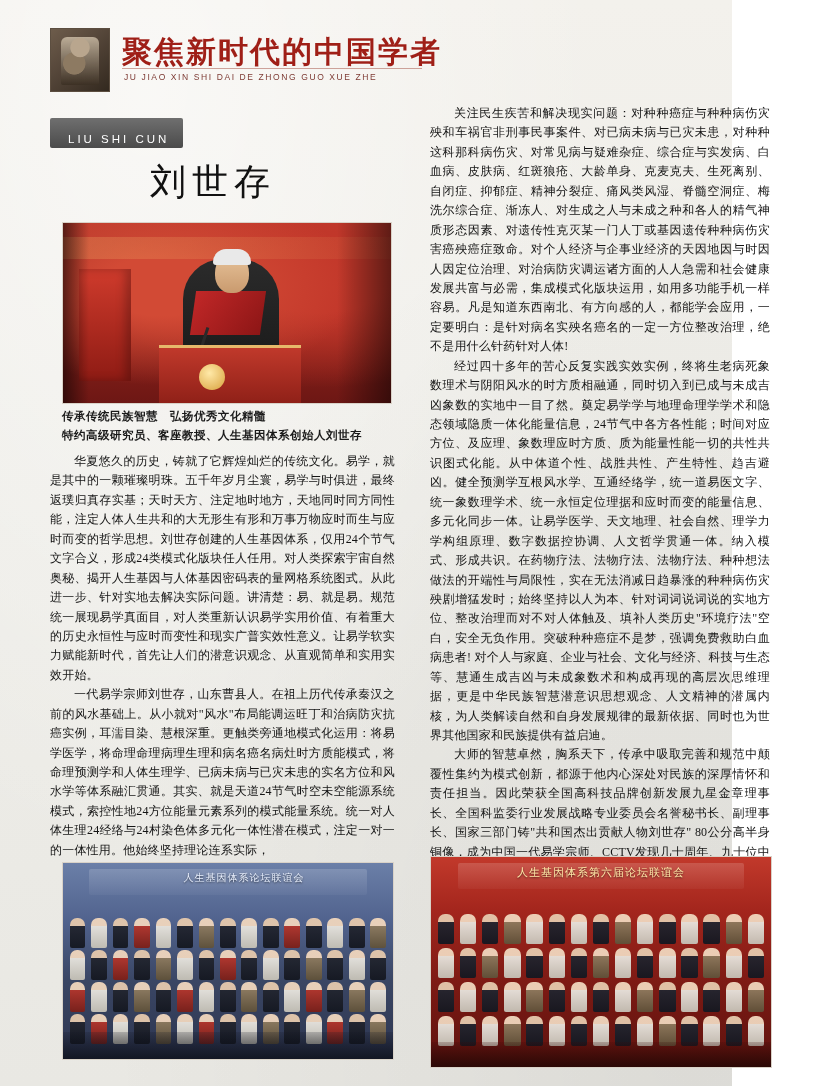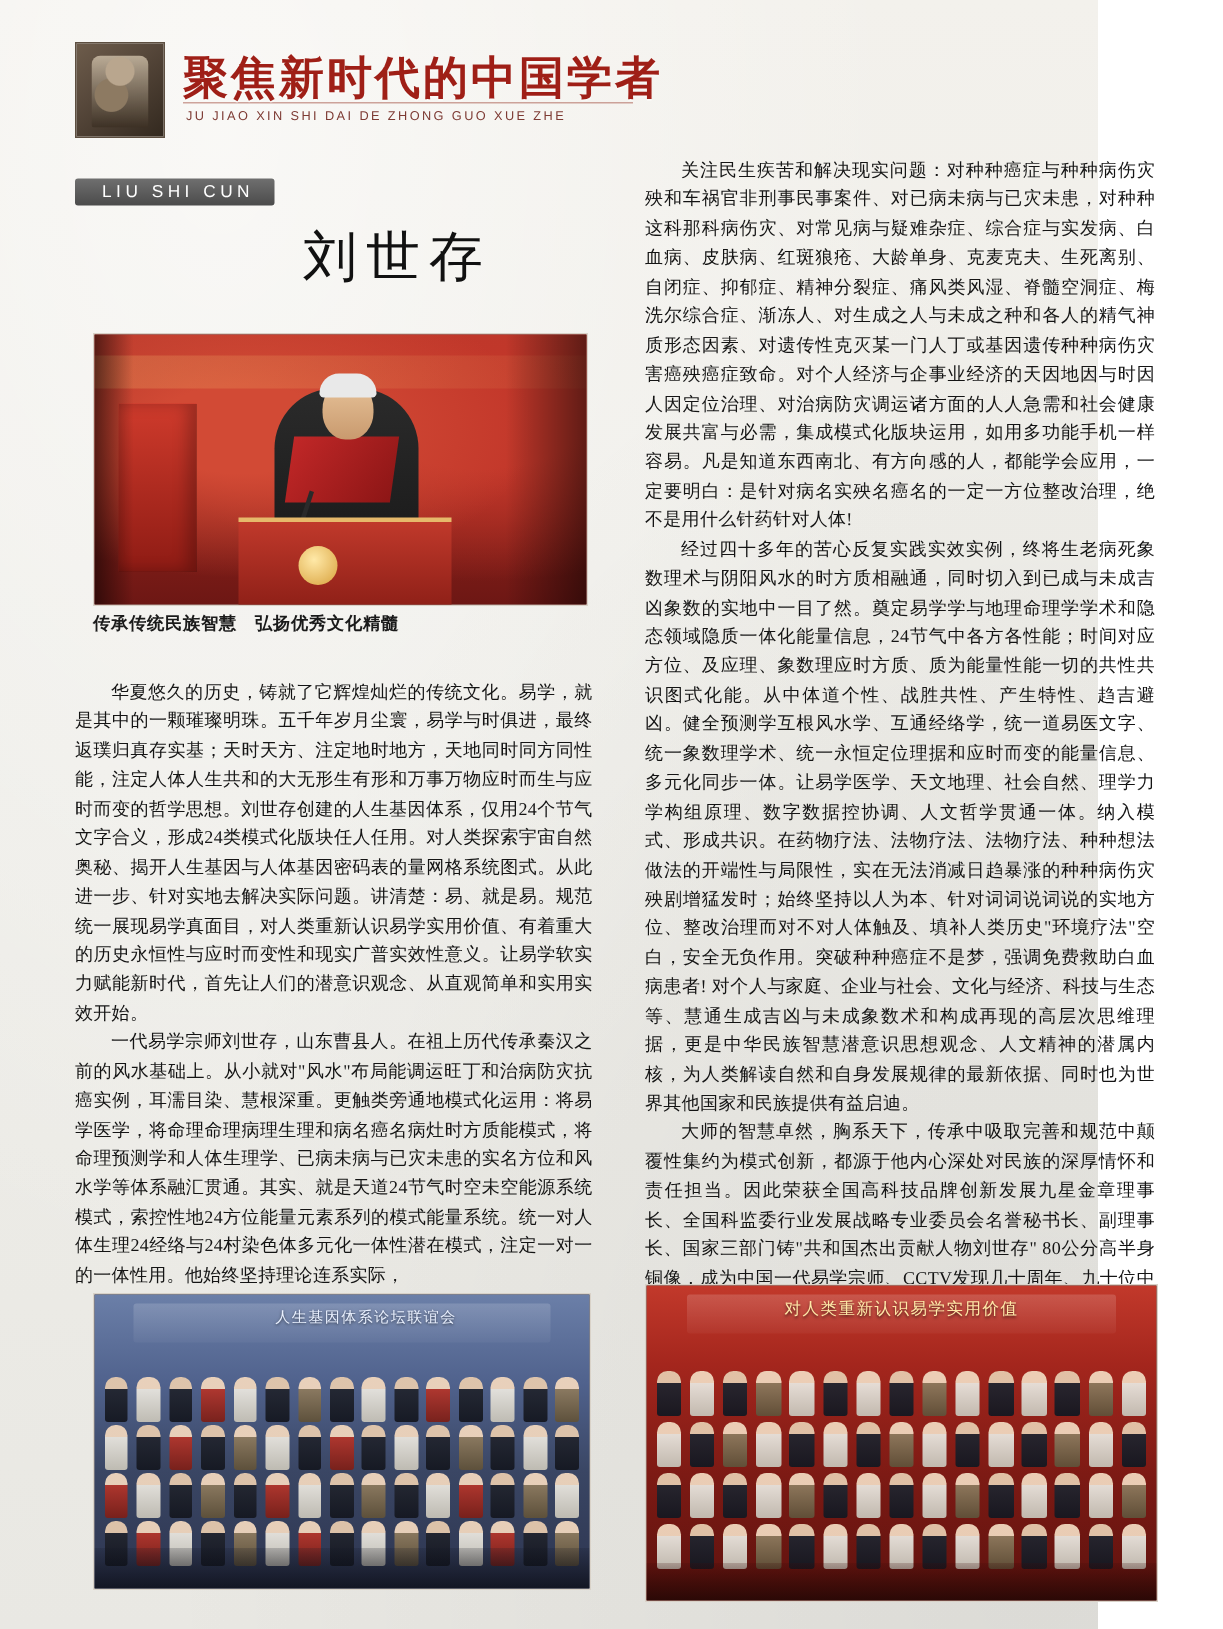--- a/index.html
+++ b/index.html
@@ -103,32 +103,31 @@
     top: 118px;
     width: 330px;
   }
   .pinyin-tag {
     display: inline-block;
     background: linear-gradient(180deg,#6f6f6f,#4b4b4b);
     color: #ffffff;
     font-family: "Liberation Sans", sans-serif;
     font-size: 11.5px;
     letter-spacing: 3px;
-    padding: 3px 14px 3px 18px;
+    padding: 15px 14px 3px 18px;
     border-radius: 2px;
   }
   .person-name {
     margin-top: 10px;
     margin-left: 100px;
     font-size: 36px;
     letter-spacing: 6px;
     color: #111;
     font-weight: 500;
     font-family: "Liberation Serif", "DejaVu Serif", serif;
-    text-align: center;
   }
 
   
   .photo-main {
     position: absolute;
     left: 62px;
     top: 222px;
     width: 328px;
     height: 180px;
     overflow: hidden;
@@ -361,20 +360,21 @@
     <div class="mic"></div>
     <div class="podium">
       <div class="podium-emblem"></div>
     </div>
     <div class="dark-left"></div>
     <div class="dark-right"></div>
   </div>
 
   <div class="caption">
     <span>传承传统民族智慧　弘扬优秀文化精髓</span>
+    <span class="c2">特约高级研究员、客座教授、人生基因体系创始人刘世存</span>
   </div>
 
   <div class="col col-left">
     <p>华夏悠久的历史，铸就了它辉煌灿烂的传统文化。易学，就是其中的一颗璀璨明珠。五千年岁月尘寰，易学与时俱进，最终返璞归真存实基；天时天方、注定地时地方，天地同时同方同性能，注定人体人生共和的大无形生有形和万事万物应时而生与应时而变的哲学思想。刘世存创建的人生基因体系，仅用24个节气文字合义，形成24类模式化版块任人任用。对人类探索宇宙自然奥秘、揭开人生基因与人体基因密码表的量网格系统图式。从此进一步、针对实地去解决实际问题。讲清楚：易、就是易。规范统一展现易学真面目，对人类重新认识易学实用价值、有着重大的历史永恒性与应时而变性和现实广普实效性意义。让易学软实力赋能新时代，首先让人们的潜意识观念、从直观简单和实用实效开始。</p>
     <p>一代易学宗师刘世存，山东曹县人。在祖上历代传承秦汉之前的风水基础上。从小就对"风水"布局能调运旺丁和治病防灾抗癌实例，耳濡目染、慧根深重。更触类旁通地模式化运用：将易学医学，将命理命理病理生理和病名癌名病灶时方质能模式，将命理预测学和人体生理学、已病未病与已灾未患的实名方位和风水学等体系融汇贯通。其实、就是天道24节气时空未空能源系统模式，索控性地24方位能量元素系列的模式能量系统。统一对人体生理24经络与24村染色体多元化一体性潜在模式，注定一对一的一体性用。他始终坚持理论连系实际，</p>
   </div>
 
   <div class="col col-right">
     <p>关注民生疾苦和解决现实问题：对种种癌症与种种病伤灾殃和车祸官非刑事民事案件、对已病未病与已灾未患，对种种这科那科病伤灾、对常见病与疑难杂症、综合症与实发病、白血病、皮肤病、红斑狼疮、大龄单身、克麦克夫、生死离别、自闭症、抑郁症、精神分裂症、痛风类风湿、脊髓空洞症、梅洗尔综合症、渐冻人、对生成之人与未成之种和各人的精气神质形态因素、对遗传性克灭某一门人丁或基因遗传种种病伤灾害癌殃癌症致命。对个人经济与企事业经济的天因地因与时因人因定位治理、对治病防灾调运诸方面的人人急需和社会健康发展共富与必需，集成模式化版块运用，如用多功能手机一样容易。凡是知道东西南北、有方向感的人，都能学会应用，一定要明白：是针对病名实殃名癌名的一定一方位整改治理，绝不是用什么针药针对人体!</p>
     <p>经过四十多年的苦心反复实践实效实例，终将生老病死象数理术与阴阳风水的时方质相融通，同时切入到已成与未成吉凶象数的实地中一目了然。奠定易学学与地理命理学学术和隐态领域隐质一体化能量信息，24节气中各方各性能；时间对应方位、及应理、象数理应时方质、质为能量性能一切的共性共识图式化能。从中体道个性、战胜共性、产生特性、趋吉避凶。健全预测学互根风水学、互通经络学，统一道易医文字、统一象数理学术、统一永恒定位理据和应时而变的能量信息、多元化同步一体。让易学医学、天文地理、社会自然、理学力学构组原理、数字数据控协调、人文哲学贯通一体。纳入模式、形成共识。在药物疗法、法物疗法、法物疗法、种种想法做法的开端性与局限性，实在无法消减日趋暴涨的种种病伤灾殃剧增猛发时；始终坚持以人为本、针对词词说词说的实地方位、整改治理而对不对人体触及、填补人类历史"环境疗法"空白，安全无负作用。突破种种癌症不是梦，强调免费救助白血病患者! 对个人与家庭、企业与社会、文化与经济、科技与生态等、慧通生成吉凶与未成象数术和构成再现的高层次思维理据，更是中华民族智慧潜意识思想观念、人文精神的潜属内核，为人类解读自然和自身发展规律的最新依据、同时也为世界其他国家和民族提供有益启迪。</p>
@@ -454,21 +454,21 @@
           <span class="p dark"></span>
           <span class="p tan"></span>
       </div>
     </div>
     <div class="floor-blue"></div>
   </div>
 
   <div class="photo-bottom-right">
     <div class="group-bg-red"></div>
     <div class="stage-banner"></div>
-    <div class="banner-text">对人类重新认识易学实用价值</div>
+    <div class="banner-text">人生基因体系第六届论坛联谊会</div>
     <div class="crowd">
       <div class="row" style="top:2px;">
         <span class="p dark"></span>
           <span class="p white"></span>
           <span class="p dark"></span>
           <span class="p tan"></span>
         <span class="p white"></span>
           <span class="p dark"></span>
           <span class="p white"></span>
           <span class="p dark"></span>

